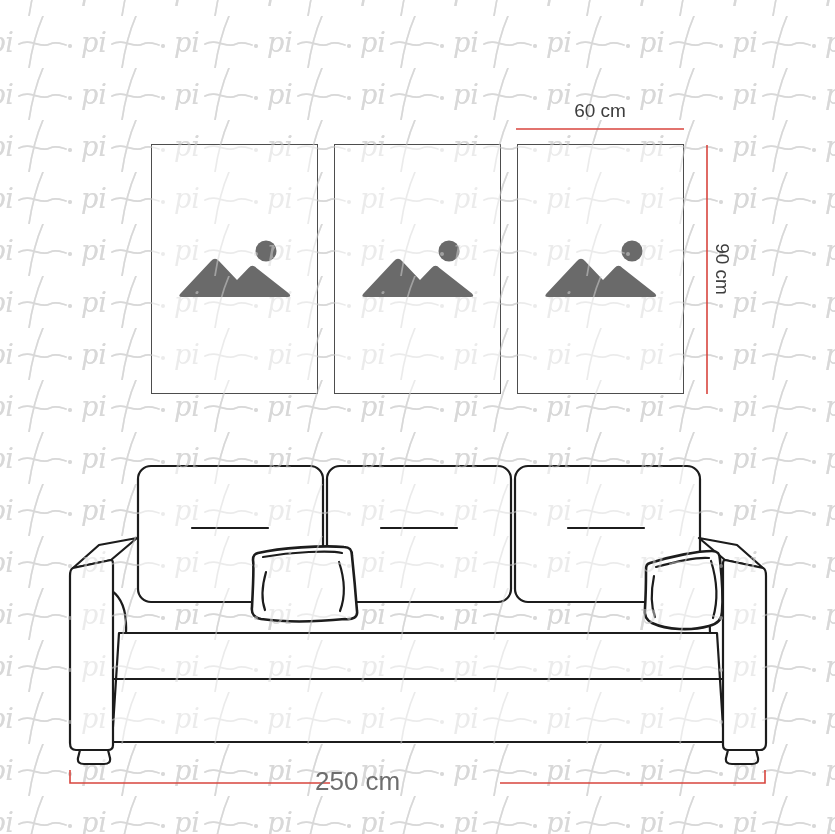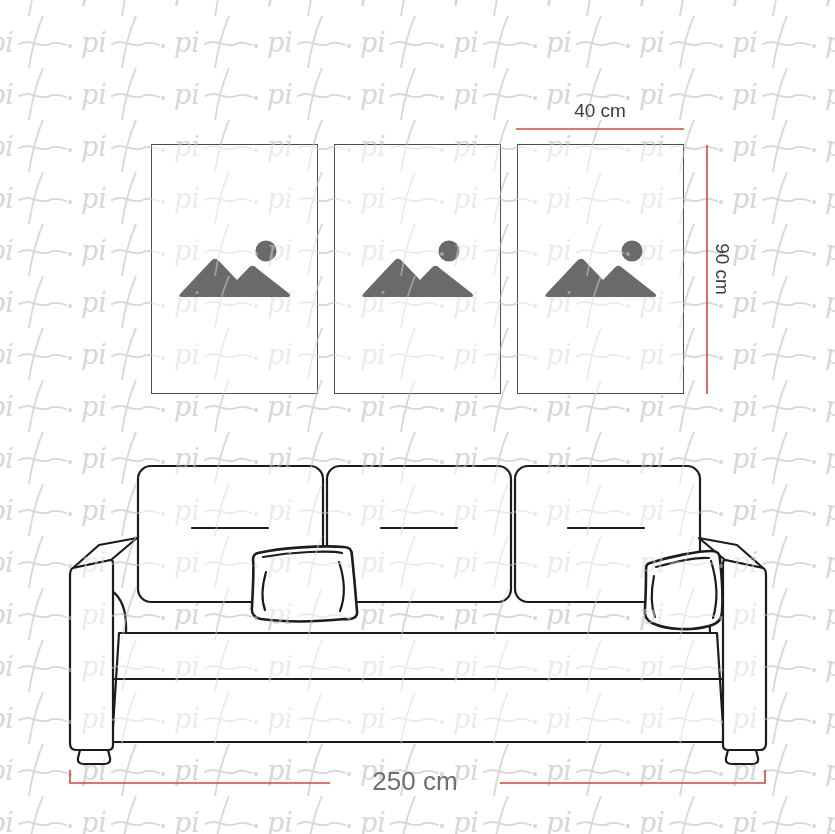--- a/index.html
+++ b/index.html
@@ -31,21 +31,21 @@
     box-sizing:border-box;
     display:flex;align-items:center;justify-content:center;
   }
   #frame-1{left:151px;}
   #frame-2{left:334px;}
   #frame-3{left:517px;}
   .ph-icon{width:122px;height:66px;fill:var(--icon);}
   .dim-label{position:absolute;color:var(--txt-dark);font-size:19px;line-height:22px;white-space:nowrap;}
   #label-art-width{left:516px;top:100px;width:168px;text-align:center;}
   #label-art-height{left:684px;top:258px;width:76px;height:22px;text-align:center;transform:rotate(90deg);}
-  #label-sofa-width{left:315px;top:766px;width:200px;text-align:center;font-size:26px;line-height:30px;color:var(--txt-mid);}
+  #label-sofa-width{left:315px;top:766px;width:200px;text-align:left;font-size:26px;line-height:30px;color:var(--txt-mid);}
 </style>
 </head>
 <body>
 
 <svg class="layer" width="835" height="834" viewBox="0 0 835 834" aria-hidden="true">
   <defs>
     <pattern id="wmA" width="93" height="52" patternUnits="userSpaceOnUse" x="-14" y="16">
       <path class="wm-stroke" d="M57 0 C51 14 46 32 43 52"></path>
       <text class="wm-text wm-fill" x="2" y="36" font-size="27">pi</text>
       <path class="wm-stroke" d="M33 28 C45 22 55 33 64 28 C70 25 76 28 80 29"></path>
@@ -124,15 +124,15 @@
   </defs>
   <rect x="0" y="0" width="835" height="834" fill="url(#wmB)"></rect>
 </svg>
 
 <svg class="layer" width="835" height="834" viewBox="0 0 835 834">
   <path class="red-line" d="M516 129 H684"></path>
   <path class="red-line" d="M707 145 V394"></path>
   <path class="red-line" d="M70 770 L70 783 L330 783 M500 783 L765 783 L765 770"></path>
 </svg>
 
-<div class="dim-label" id="label-art-width">40 cm</div>
+<div class="dim-label" id="label-art-width">60 cm</div>
 <div class="dim-label" id="label-art-height">90 cm</div>
 <div class="dim-label" id="label-sofa-width">250 cm</div>
 
 </body></html>

